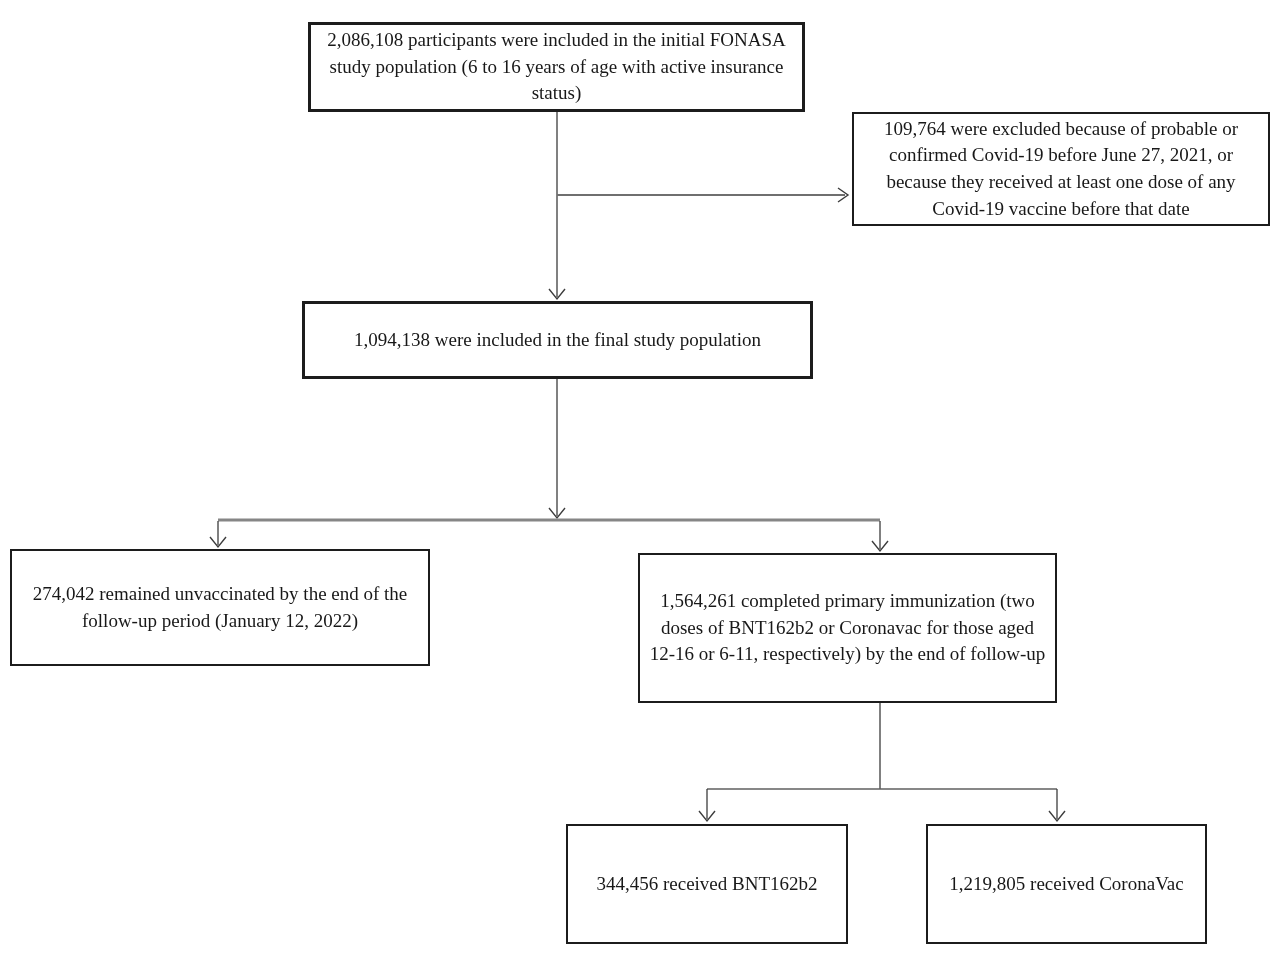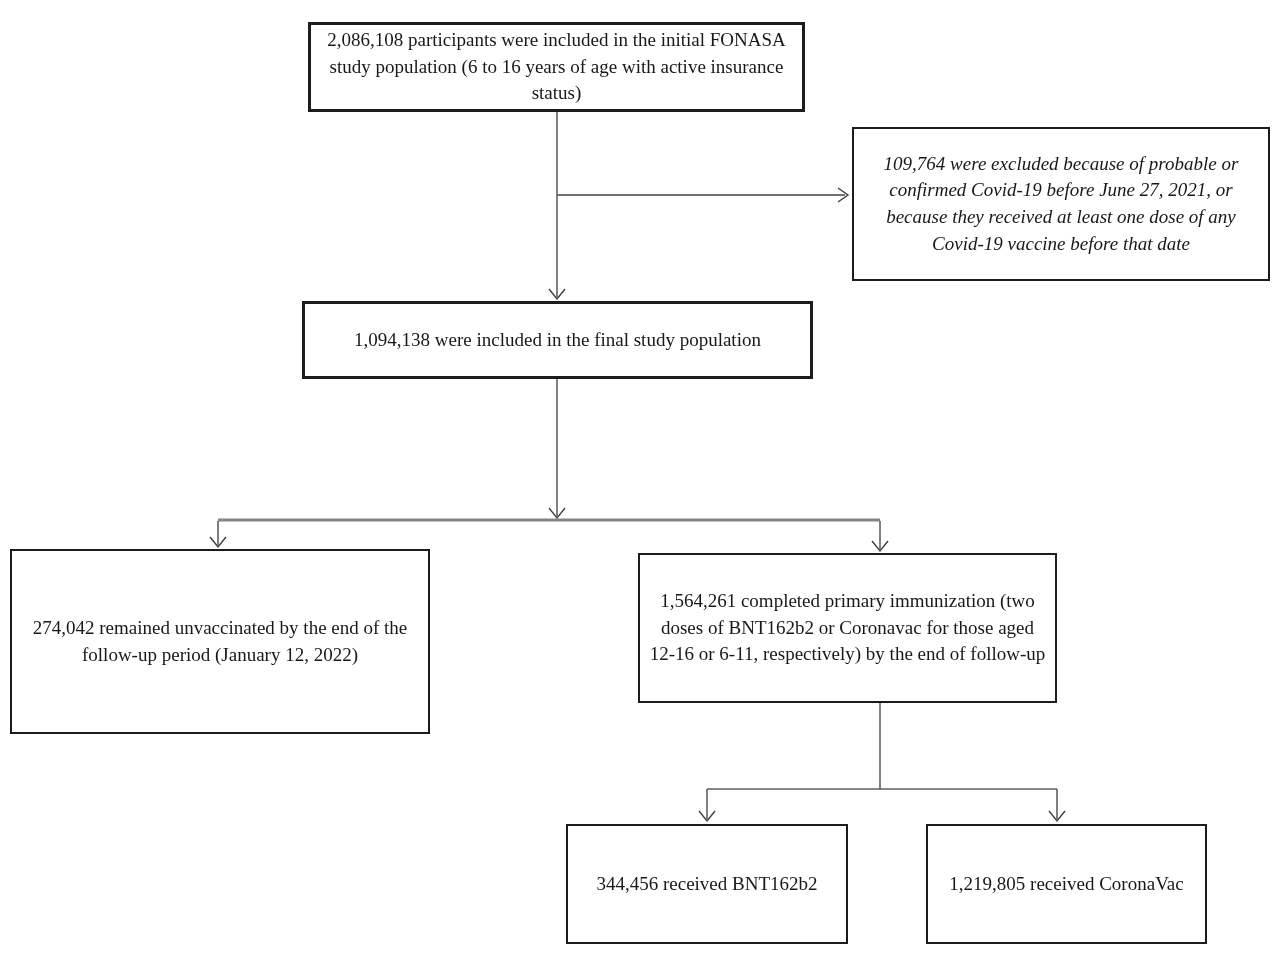--- a/index.html
+++ b/index.html
@@ -33,23 +33,23 @@
     align-items: center;
     justify-content: center;
     text-align: center;
     font-size: 19px;
     line-height: 1.4;
     padding: 6px 9px;
   }
   .flow-box.thick { border-width: 3px; }
 
   #box-initial      { left: 308px; top: 22px;  width: 497px; height: 90px;  }
-  #box-excluded     { left: 852px; top: 127px; width: 418px; height: 154px; font-style: italic; }
+  #box-excluded     { left: 852px; top: 112px; width: 418px; height: 114px; }
   #box-final        { left: 302px; top: 301px; width: 511px; height: 78px;  }
-  #box-unvaccinated { left: 10px;  top: 549px; width: 420px; height: 185px; padding: 14px 12px; }
+  #box-unvaccinated { left: 10px;  top: 549px; width: 420px; height: 117px; padding: 14px 12px; }
   #box-immunized    { left: 638px; top: 553px; width: 419px; height: 150px; }
   #box-bnt          { left: 566px; top: 824px; width: 282px; height: 120px; }
   #box-coronavac    { left: 918px; top: 824px; width: 281px; height: 120px; margin-left: 8px; }
 
   .thin-line   { stroke: #3c3c3c; stroke-width: 1.3; fill: none; }
   .gray-line   { stroke: #868686; stroke-width: 3;   fill: none; }
   .mid-line    { stroke: #6f6f6f; stroke-width: 2;   fill: none; }
   .soft-line   { stroke: #5f5f5f; stroke-width: 1.5; fill: none; }
   .arrow-head  { stroke: #3c3c3c; stroke-width: 1.4; fill: none; }
 </style>

